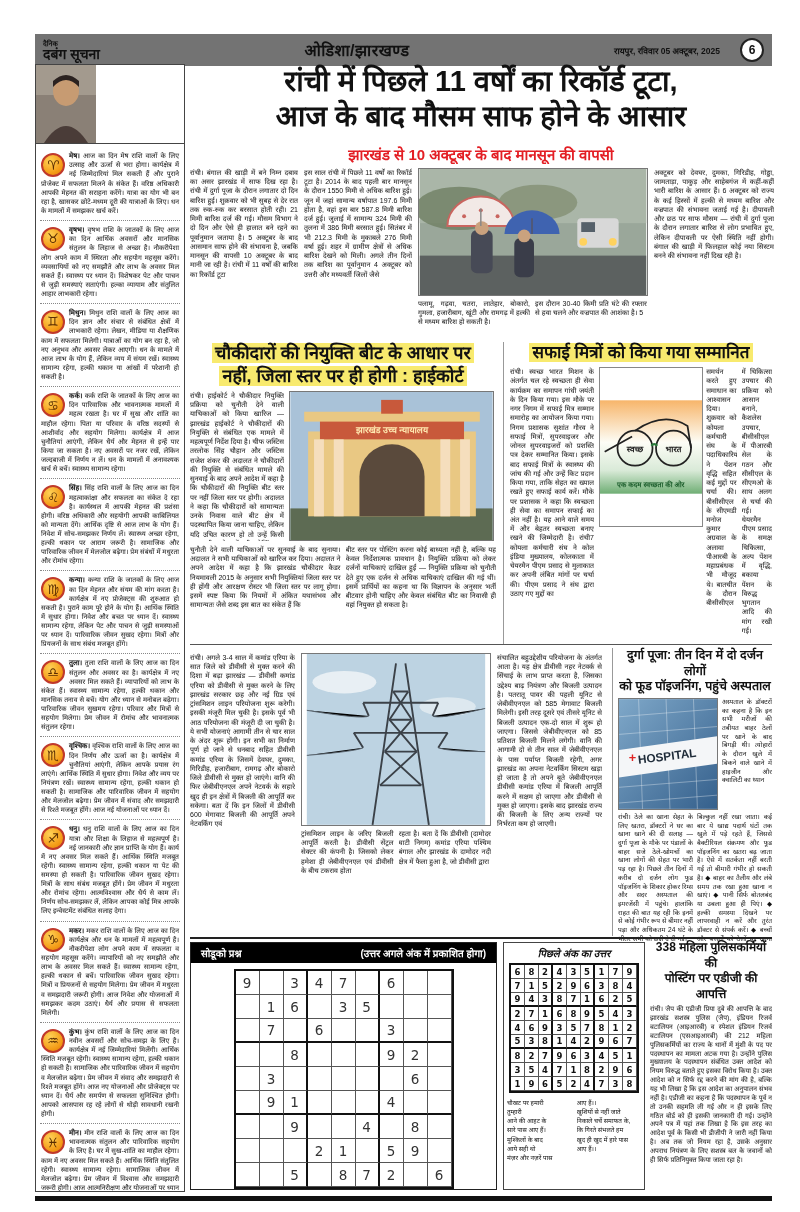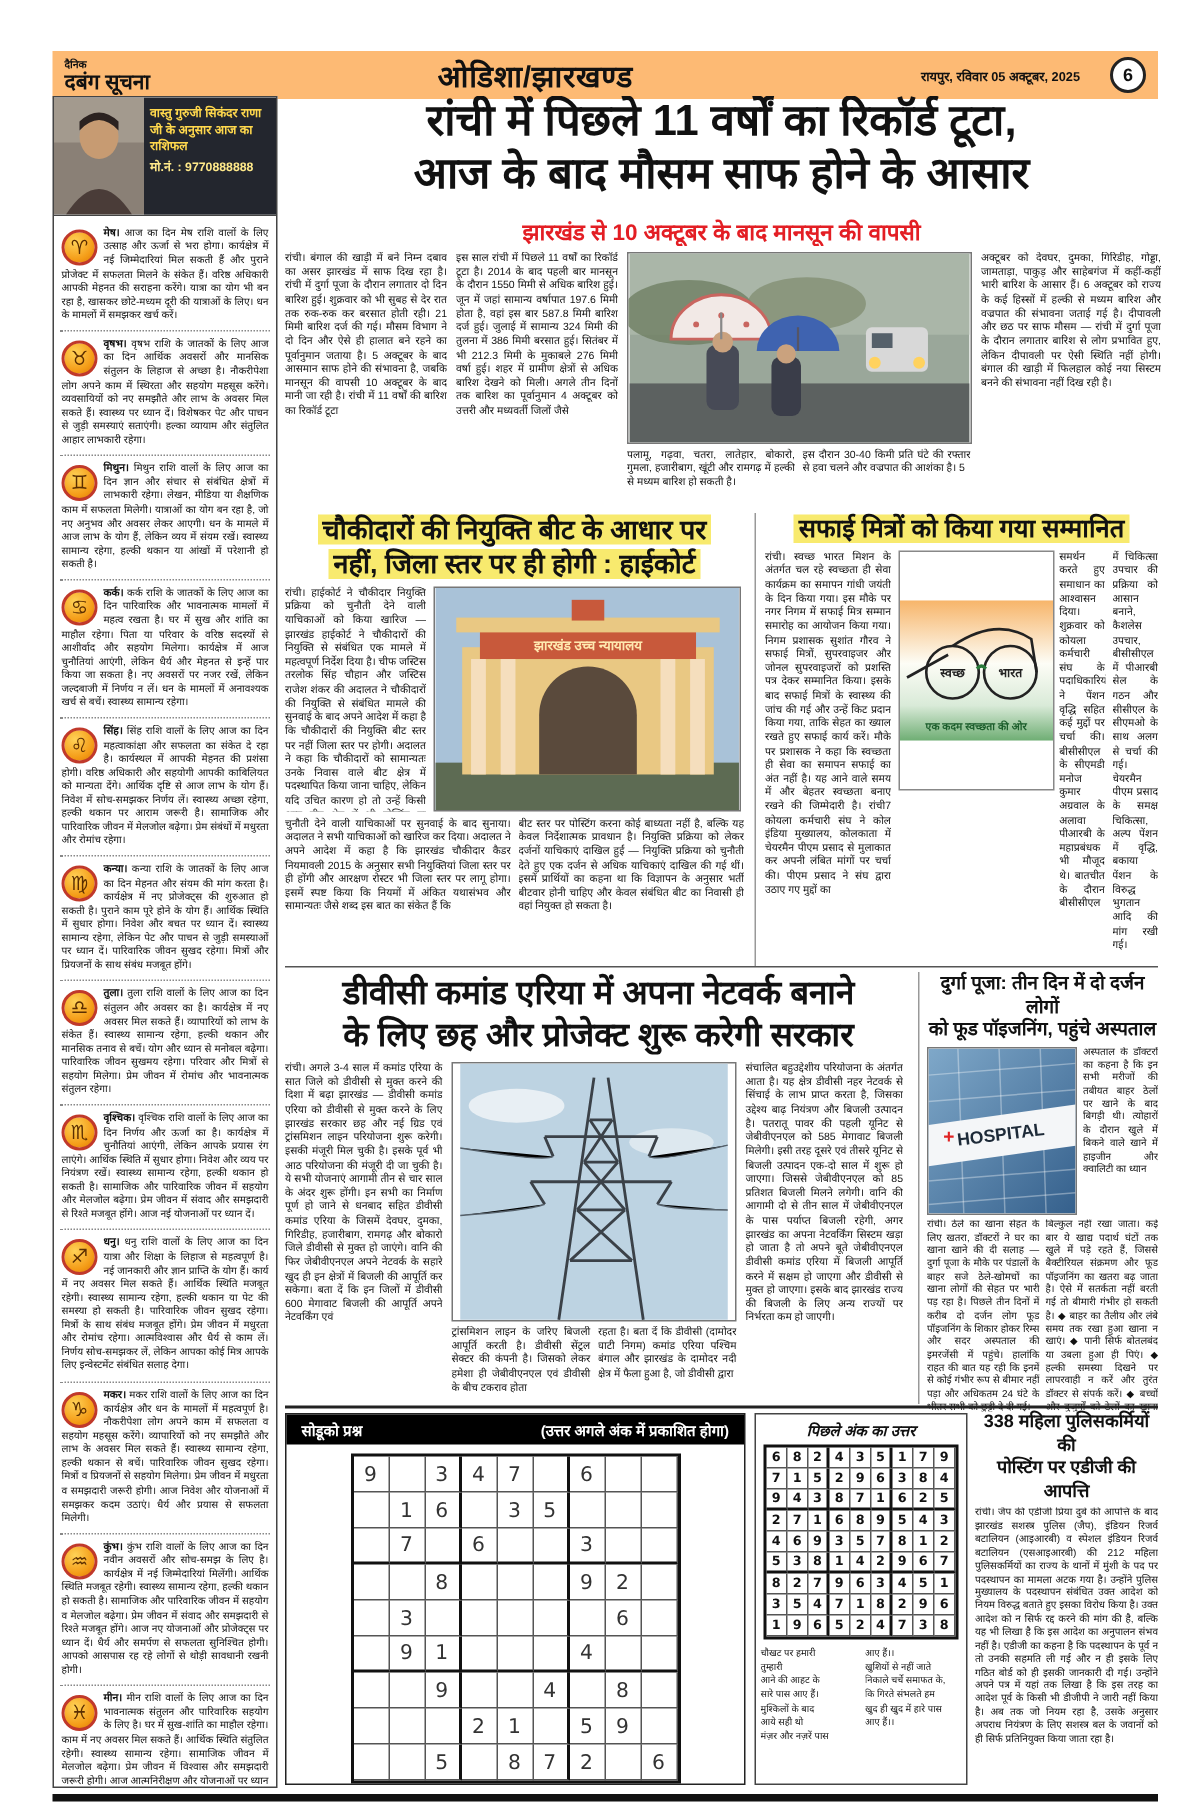--- a/index.html
+++ b/index.html
@@ -1,24 +1,24 @@
 <!DOCTYPE html>
 <html><head>
 <meta charset="utf-8">
 <style>
   html,body{margin:0;padding:0;background:#e9e9e9;}
   .page{position:relative;width:800px;height:1212px;background:#ffffff;margin:0 auto;
         font-family:"Liberation Sans","DejaVu Sans",sans-serif;color:#111;overflow:hidden;}
   
-  .masthead{position:absolute;left:35px;top:34px;width:737px;height:28px;background:#fdba74;
+  .masthead{position:absolute;left:35px;top:34px;width:737px;height:28px;background:#737373;
             display:flex;align-items:center;justify-content:space-between;padding:16px 8px;box-sizing:border-box;}
   .brand{line-height:1;}
   .brand .daily{font-size:7px;font-weight:bold;}
   .brand .name{font-size:14px;font-weight:800;}
-  .section-title{font-size:20px;font-weight:800;letter-spacing:.5px;}
+  .section-title{font-size:16px;font-weight:800;letter-spacing:.5px;}
   .mast-right{display:flex;align-items:center;gap:20px;text-align:center;}
   .dateline{font-size:8.5px;font-weight:bold;}
   .page-circle{width:20px;height:20px;border:2px solid #222;border-radius:50%;background:#fff;
                display:flex;align-items:center;justify-content:center;font-size:12px;font-weight:800;}
   
   .sidebar{position:absolute;left:35px;top:64px;width:150px;height:1128px;border:1px solid #444;
            box-sizing:border-box;overflow:hidden;background:#fff;}
   .astro-box{display:flex;height:78px;border-bottom:1px solid #444;}
   .astro-photo{width:60px;height:78px;flex:none;}
   .astro-text{flex:1;background:#23262e;color:#ffd84d;padding:5px 4px;font-size:8.2px;font-weight:bold;line-height:1.35;}
@@ -121,24 +121,20 @@
 
   <div class="sidebar">
     <div class="astro-box">
       <svg class="astro-photo" viewBox="0 0 60 78" xmlns="http://www.w3.org/2000/svg">
         <rect width="60" height="78" fill="#8a8076"></rect>
         <rect width="60" height="30" fill="#a39a8e"></rect>
         <ellipse cx="30" cy="26" rx="13" ry="15" fill="#c79b72"></ellipse>
         <path d="M17 22 Q30 8 43 22 L43 16 Q30 4 17 16 Z" fill="#2b2220"></path>
         <path d="M8 78 Q30 44 52 78 Z" fill="#4a3c38"></path>
       </svg>
-      <div class="astro-text">
-        <div>वास्तु गुरुजी सिकंदर राणा जी के अनुसार आज का राशिफल</div>
-        <div class="phone">मो.नं. : 9770888888</div>
-      </div>
     </div>
     <div class="h-list" id="horoscope-list">
         <div class="h-item">
           <span class="zicon">♈</span>
           <p><b>मेष। </b>आज का दिन मेष राशि वालों के लिए उत्साह और ऊर्जा से भरा होगा। कार्यक्षेत्र में नई जिम्मेदारियां मिल सकती हैं और पुराने प्रोजेक्ट में सफलता मिलने के संकेत हैं। वरिष्ठ अधिकारी आपकी मेहनत की सराहना करेंगे। यात्रा का योग भी बन रहा है, खासकर छोटे-मध्यम दूरी की यात्राओं के लिए। धन के मामलों में समझकर खर्च करें।</p>
         </div>
         <div class="h-item">
           <span class="zicon">♉</span>
           <p><b>वृषभ। </b>वृषभ राशि के जातकों के लिए आज का दिन आर्थिक अवसरों और मानसिक संतुलन के लिहाज से अच्छा है। नौकरीपेशा लोग अपने काम में स्थिरता और सहयोग महसूस करेंगे। व्यवसायियों को नए समझौते और लाभ के अवसर मिल सकते हैं। स्वास्थ्य पर ध्यान दें। विशेषकर पेट और पाचन से जुड़ी समस्याएं सताएंगी। हल्का व्यायाम और संतुलित आहार लाभकारी रहेगा।</p>
         </div>
@@ -283,24 +279,20 @@
           <div class="body-txt">समर्थन करते हुए समाधान का आश्वासन दिया। शुक्रवार को कोयला कर्मचारी संघ के पदाधिकारियों ने पेंशन वृद्धि सहित कई मुद्दों पर चर्चा की। बीसीसीएल के सीएमडी मनोज कुमार अग्रवाल के अलावा पीआरबी के महाप्रबंधक भी मौजूद थे। बातचीत के दौरान बीसीसीएल</div>
           <div class="body-txt">में चिकित्सा उपचार की प्रक्रिया को आसान बनाने, कैशलेस उपचार, बीसीसीएल में पीआरबी सेल के गठन और सीसीएल के सीएमओ के साथ अलग से चर्चा की गई। चेयरमैन पीएम प्रसाद के समक्ष चिकित्सा, अल्प पेंशन में वृद्धि, बकाया पेंशन के विरुद्ध भुगतान आदि की मांग रखी गई।</div>
         </div>
       </div>
     </div>
   </div>
 
   <div class="dvc-rule"></div>
 
   <div class="dvc">
-    <div class="story-head">
-      <div>डीवीसी कमांड एरिया में अपना नेटवर्क बनाने</div>
-      <div>के लिए छह और प्रोजेक्ट शुरू करेगी सरकार</div>
-    </div>
     <div class="dvc-row">
       <div class="body-txt col">रांची। अगले 3-4 साल में कमांड एरिया के सात जिले को डीवीसी से मुक्त करने की दिशा में बढ़ा झारखंड — डीवीसी कमांड एरिया को डीवीसी से मुक्त करने के लिए झारखंड सरकार छह और नई ग्रिड एवं ट्रांसमिशन लाइन परियोजना शुरू करेगी। इसकी मंजूरी मिल चुकी है। इसके पूर्व भी आठ परियोजना की मंजूरी दी जा चुकी है। ये सभी योजनाएं आगामी तीन से चार साल के अंदर शुरू होंगी। इन सभी का निर्माण पूर्ण हो जाने से धनबाद सहित डीवीसी कमांड एरिया के जिसमें देवघर, दुमका, गिरिडीह, हजारीबाग, रामगढ़ और बोकारो जिले डीवीसी से मुक्त हो जाएंगे। वानि की फिर जेबीवीएनएल अपने नेटवर्क के सहारे खुद ही इन क्षेत्रों में बिजली की आपूर्ति कर सकेगा। बता दें कि इन जिलों में डीवीसी 600 मेगावाट बिजली की आपूर्ति अपने नेटवर्किंग एवं</div>
       <div class="dvc-mid">
         <svg class="dvc-photo" viewBox="0 0 190 182" xmlns="http://www.w3.org/2000/svg">
           <rect width="190" height="182" fill="#bdd3e2"></rect>
           <ellipse cx="40" cy="30" rx="34" ry="12" fill="#e8eff4"></ellipse>
           <ellipse cx="150" cy="56" rx="30" ry="10" fill="#dde8ef"></ellipse>
           <g stroke="#3b4148" stroke-width="2" fill="none">
             <path d="M70 182 L95 10 M130 182 L105 10"></path>
             <path d="M78 140 L122 140 M83 104 L117 104 M88 70 L112 70 M92 40 L108 40"></path>

